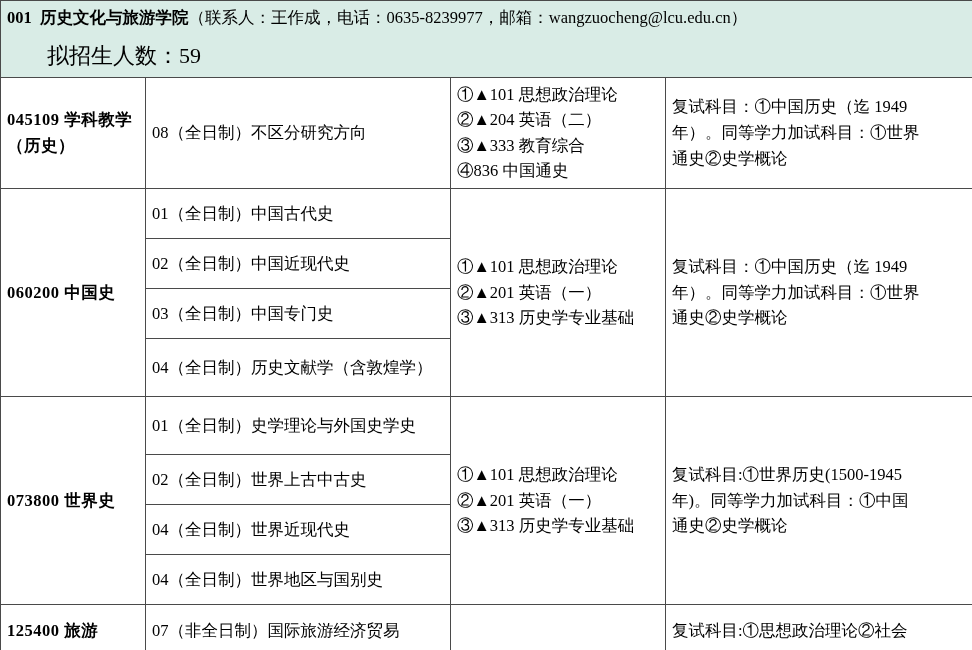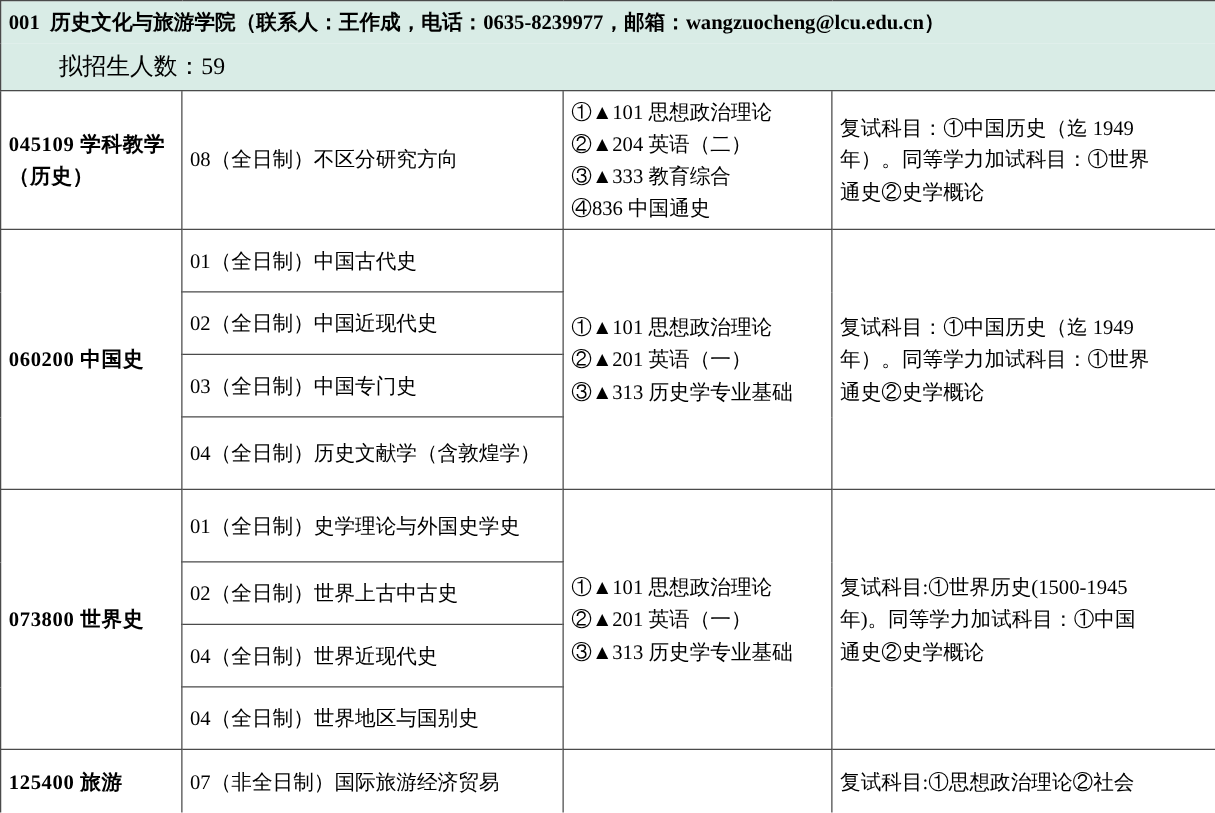--- a/index.html
+++ b/index.html
@@ -40,24 +40,24 @@
     border: 1px solid #4a4a4a;
     border-bottom-color: #4a4a4a;
   }
   .hdr-line1 {
     font-weight: bold;
     font-size: 16.5px;
     white-space: nowrap;
     letter-spacing: 0px;
   }
   .hdr-line1 .contact {
-    font-weight: bold;
+    font-weight: normal;
   }
   .hdr-line2 {
-    font-size: 19px;
+    font-size: 22px;
     padding-left: 40px;
   }
   .hdr-cell {
     padding: 4px 8px 4px 8px;
   }
   
   .c1 { width: 145px; }
   .c2 { width: 305px; }
   .c3 { width: 215px; }
   .c4 { width: 307px; }

